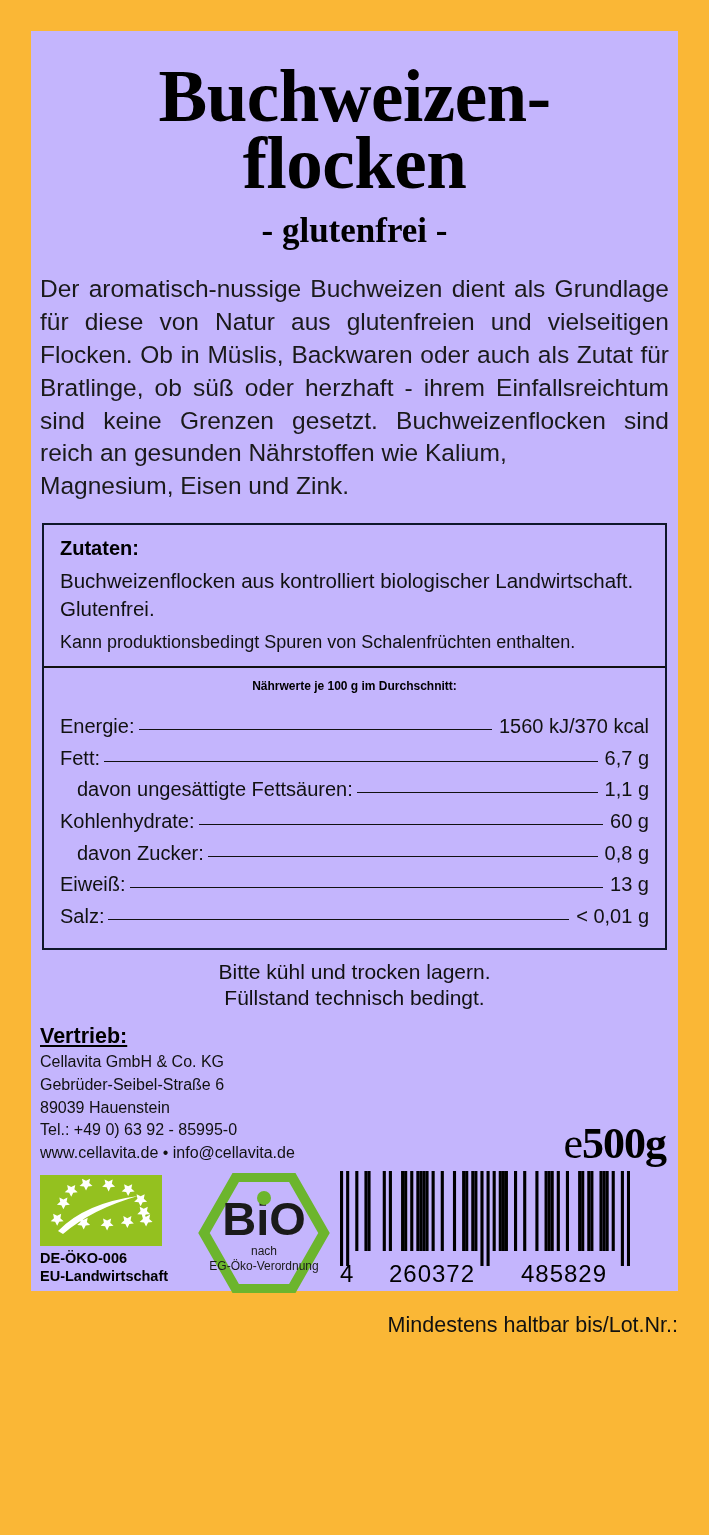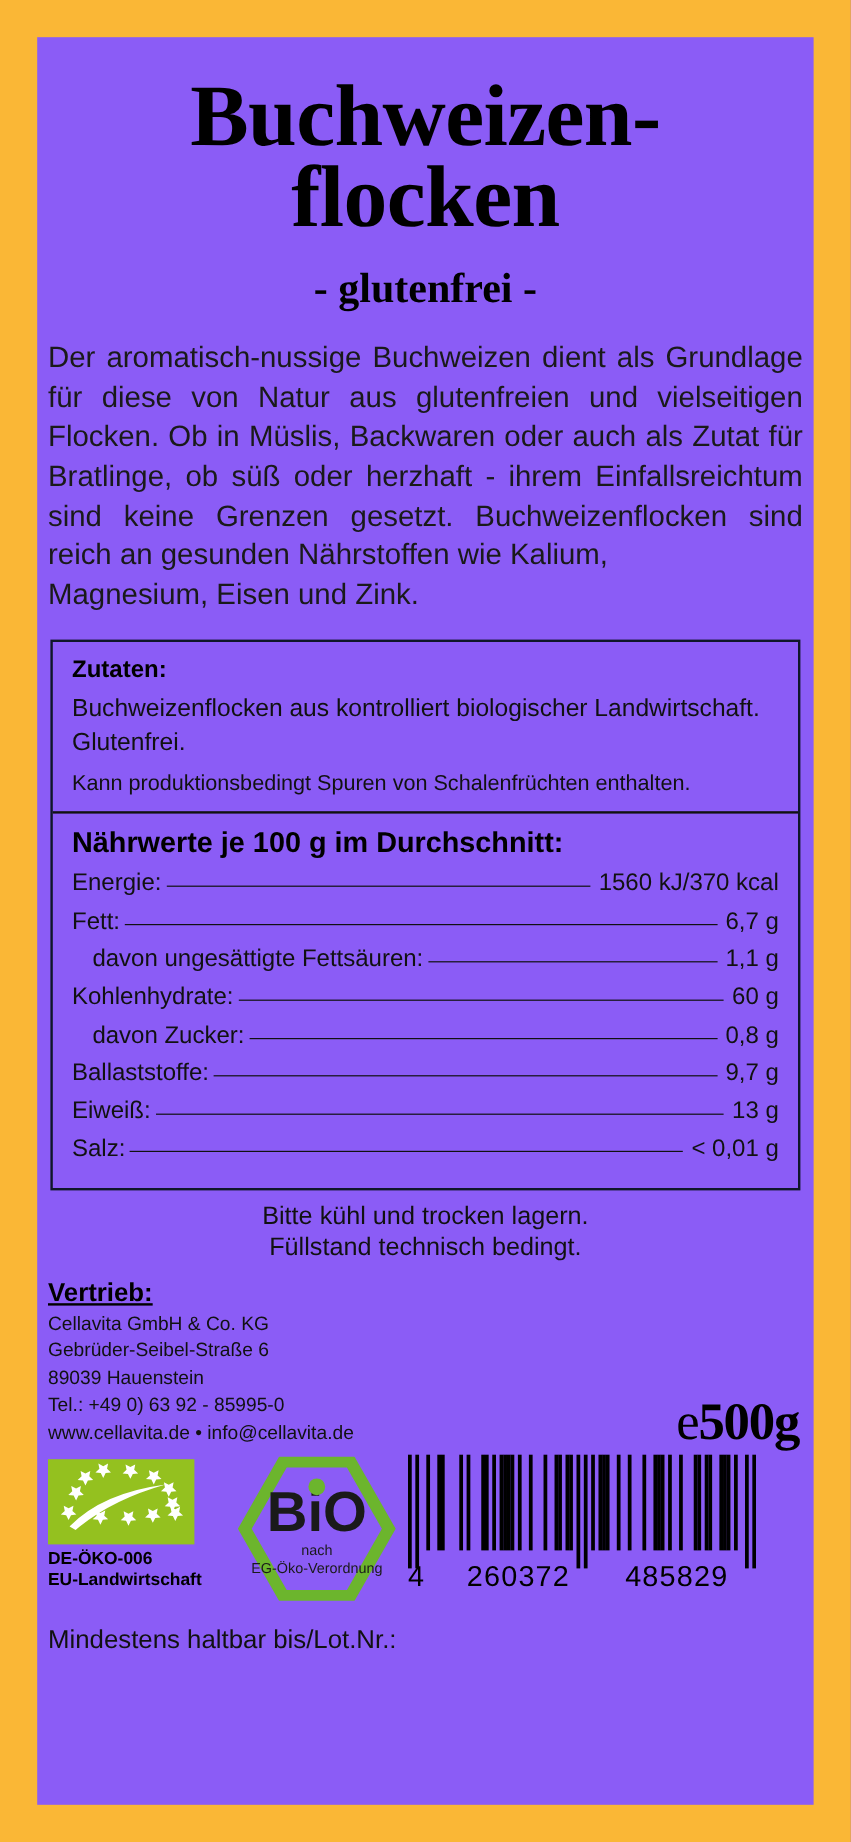--- a/index.html
+++ b/index.html
@@ -10,42 +10,42 @@
     background: #fab736;
     font-family: "Liberation Sans", sans-serif;
     overflow: hidden;
   }
 
   .label-frame {
     position: absolute;
     left: 31px;
     top: 31px;
     width: 647px;
-    height: 1473px;
-    background: #8b5cf6;
+    height: 1260px;
+    background: #c4b5fd;
   }
 
   
   .title-block {
     padding-top: 32px;
     text-align: center;
   }
   .product-title {
     font-family: "Liberation Serif", serif;
     font-weight: bold;
     font-size: 73px;
     line-height: 0.92;
     letter-spacing: -0.5px;
     color: #000;
   }
   .product-subtitle {
     font-family: "Liberation Serif", serif;
     font-weight: bold;
     font-size: 35px;
-    margin-top: 24px;
+    margin-top: 14px;
     letter-spacing: 0px;
     color: #000;
   }
 
   
   .description {
     margin: 22px 9px 0 9px;
     font-size: 24.5px;
     line-height: 1.34;
     text-align: justify;
@@ -78,24 +78,25 @@
     font-size: 18px;
     line-height: 1.3;
     margin-top: 8px;
     color: #111;
   }
 
   .nutrition {
     padding: 11px 16px 16px 16px;
   }
   .nut-heading {
-    font-size: 24px;
-    font-weight: bold;
-    margin-bottom: 4px;
-    color: #000;
+    font-size: 12px;
+    font-weight: bold;
+    margin-bottom: 18px;
+    color: #000;
+    text-align: center;
   }
   .nut-row {
     display: flex;
     align-items: baseline;
     font-size: 20px;
     line-height: 1.58;
     color: #111;
     white-space: nowrap;
   }
   .nut-row.indent .nut-label { padding-left: 17px; }
@@ -187,20 +188,21 @@
   }
   .bc-d1 { width: 20px; text-align: left; }
   .bc-left { flex: 1; text-align: center; padding-left: 6px; }
   .bc-right { flex: 1; text-align: center; }
 
   
   .footer-line {
     margin: 14px 0 0 9px;
     font-size: 21.5px;
     color: #111;
+    text-align: right;
   }
 </style>
 </head>
 <body>
 
 <div class="label-frame">
 
   <div class="title-block">
     <div class="product-title">
       <div>Buchweizen-</div>
@@ -242,25 +244,20 @@
           </div>
           <div class="nut-row">
             <span class="nut-label">Kohlenhydrate:</span>
             <span class="nut-leader"></span>
             <span class="nut-value">60 g</span>
           </div>
           <div class="nut-row indent">
             <span class="nut-label">davon Zucker:</span>
             <span class="nut-leader"></span>
             <span class="nut-value">0,8 g</span>
-          </div>
-          <div class="nut-row">
-            <span class="nut-label">Ballaststoffe:</span>
-            <span class="nut-leader"></span>
-            <span class="nut-value">9,7 g</span>
           </div>
           <div class="nut-row">
             <span class="nut-label">Eiweiß:</span>
             <span class="nut-leader"></span>
             <span class="nut-value">13 g</span>
           </div>
           <div class="nut-row">
             <span class="nut-label">Salz:</span>
             <span class="nut-leader"></span>
             <span class="nut-value">&lt; 0,01 g</span>

